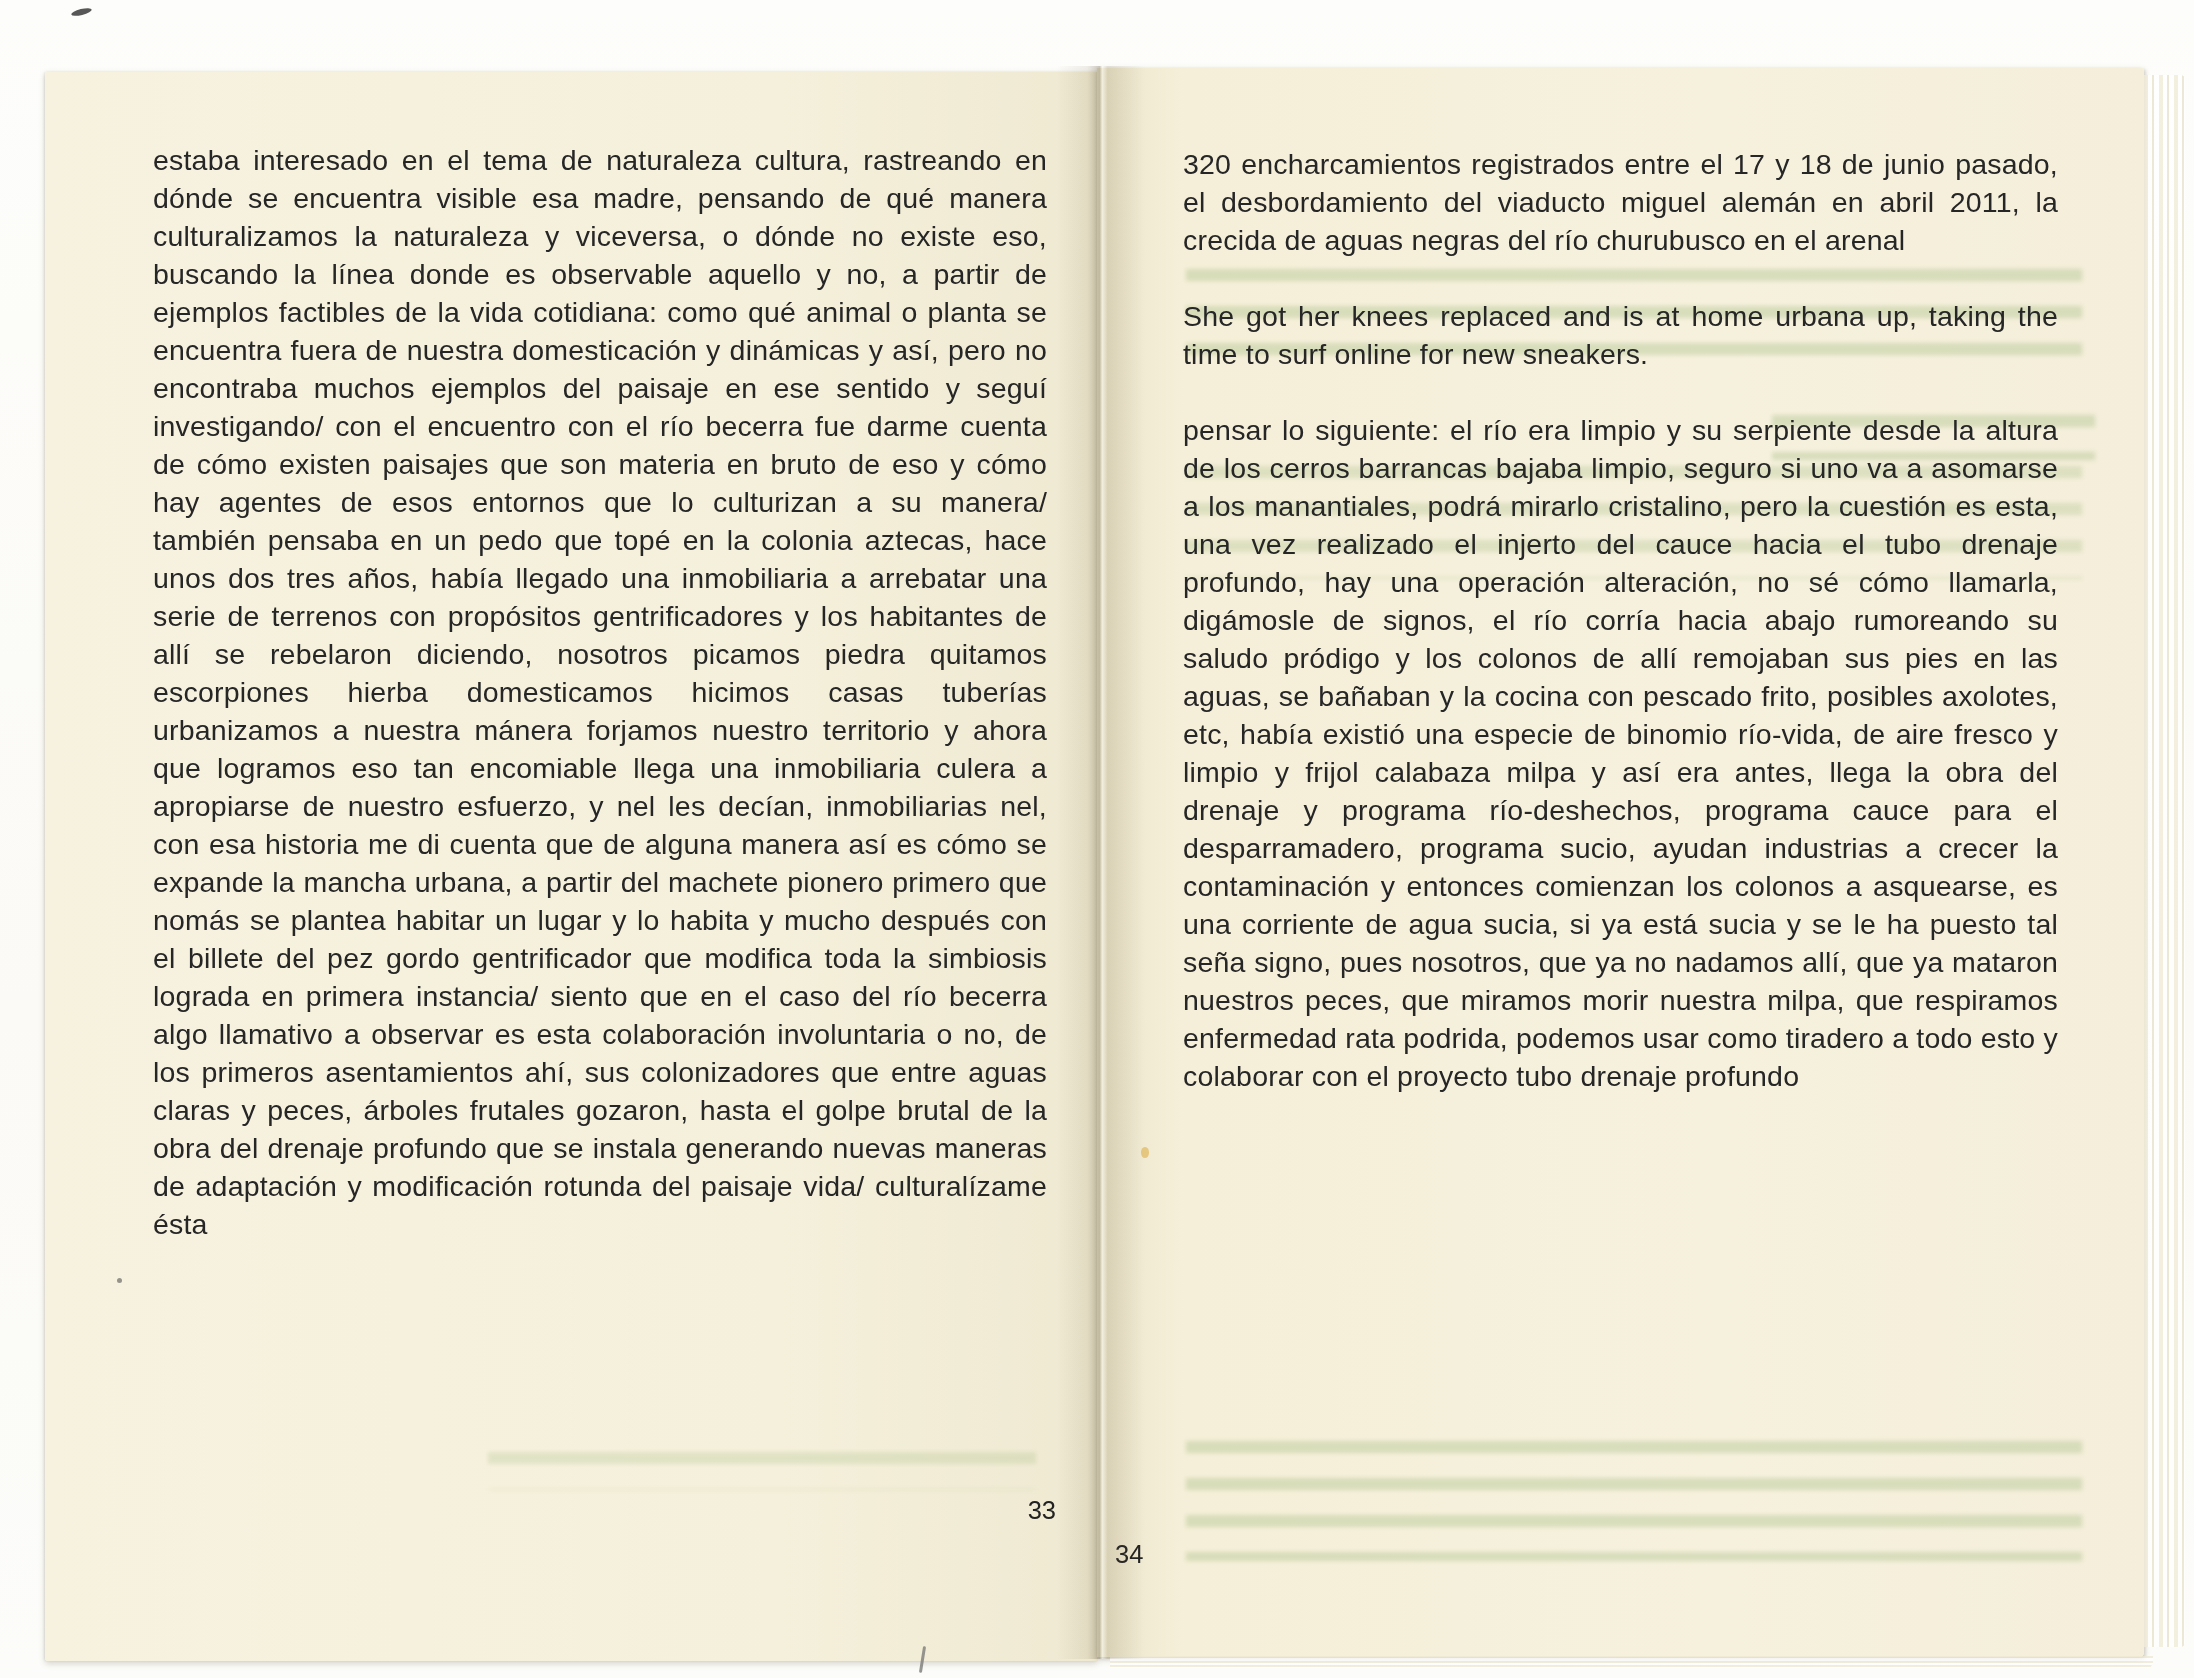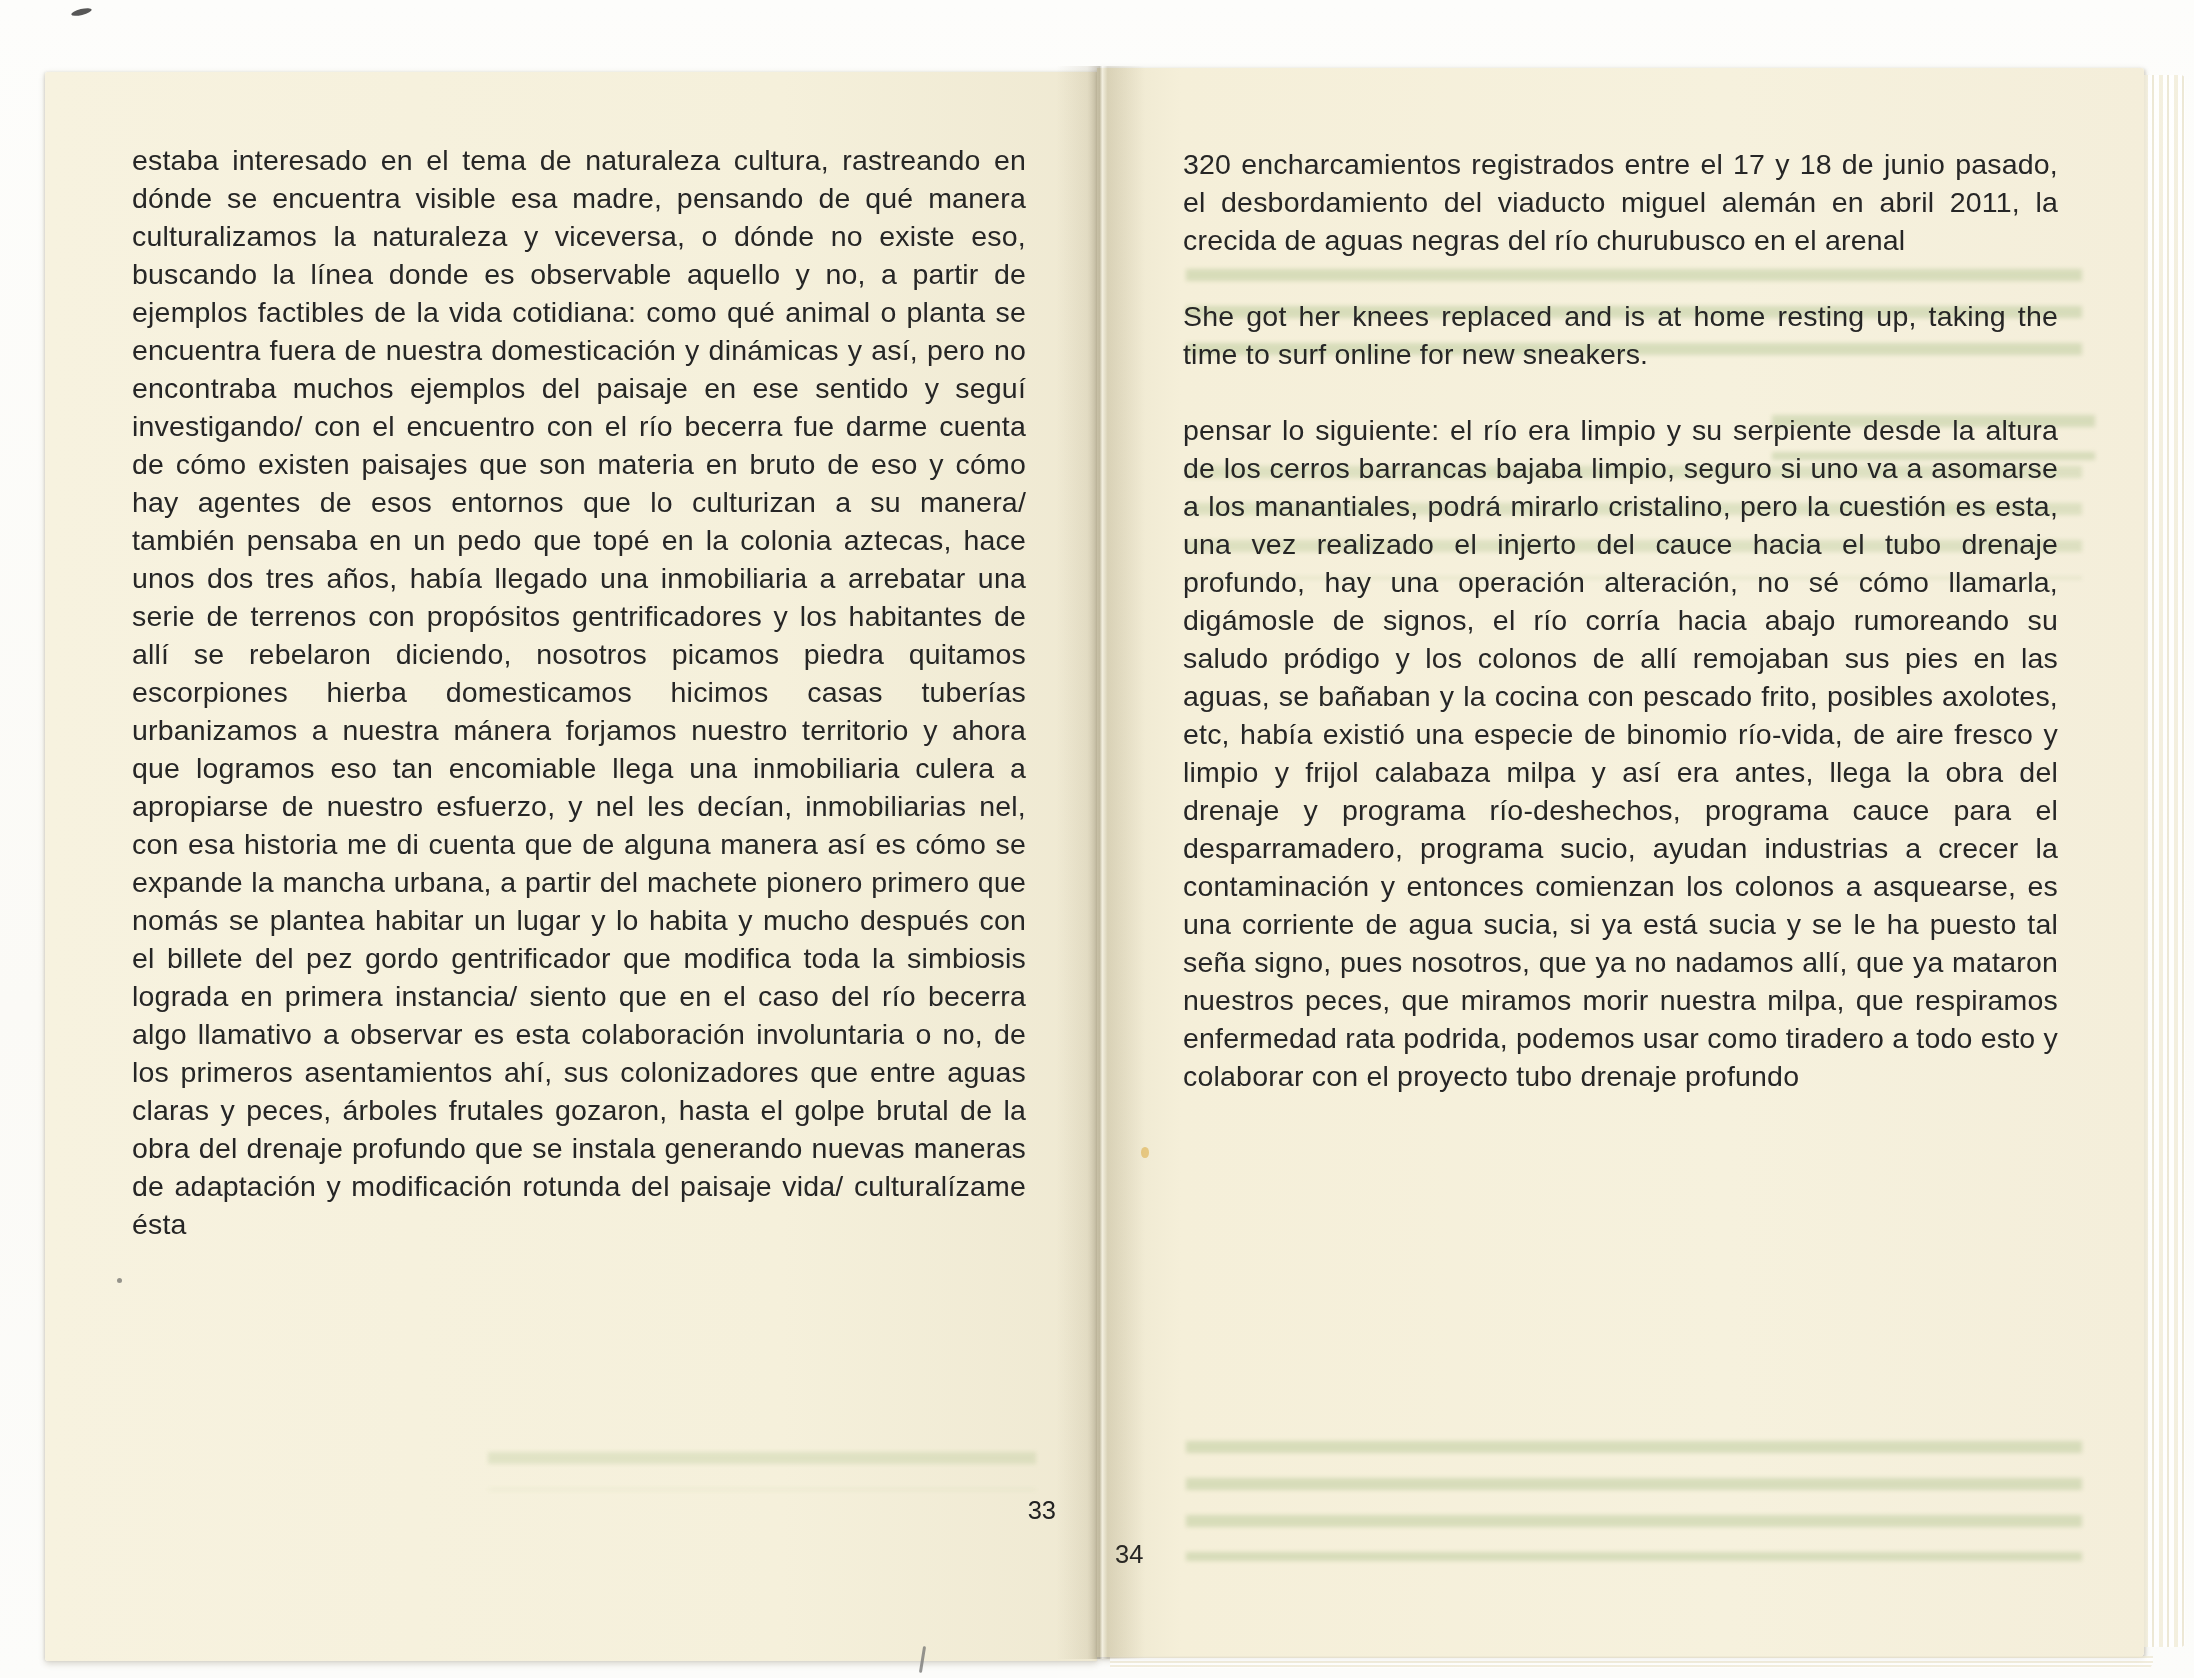--- a/index.html
+++ b/index.html
@@ -71,21 +71,21 @@
   .body-text {
     position: absolute;
     font-size: 28.5px;
     line-height: 38px;
     color: #262626;
     text-align: justify;
     letter-spacing: 0.2px;
     z-index: 5;
   }
   .left-text {
-    left: 87px; top: 69px;
+    left: 108px; top: 69px;
     width: 894px;
   }
   .right-text {
     left: 86px; top: 77px;
     width: 891px;
   }
   .right-text p {
     margin: 0 16px 38px 0;
   }
   .page-num {
@@ -163,21 +163,21 @@
 
   <div class="page page-right">
     <div class="ghost ghost-r1"></div>
     <div class="ghost ghost-r2"></div>
     <div class="ghost ghost-r3"></div>
     <div class="ghost ghost-r4"></div>
     <div class="yellow-speck"></div>
 
     <div class="body-text right-text">
       <p>320 encharcamientos registrados entre el 17 y 18 de junio pasado, el desbordamiento del viaducto miguel alemán en abril 2011, la crecida de aguas negras del río churubusco en el arenal</p>
-      <p>She got her knees replaced and is at home resting up, taking the time to surf online for new sneakers.</p>
+      <p>She got her knees replaced and is at home urbana up, taking the time to surf online for new sneakers.</p>
       <p>pensar lo siguiente: el río era limpio y su serpiente desde la altura de los cerros barrancas bajaba limpio, seguro si uno va a asomarse a los manantiales, podrá mirarlo cristalino, pero la cuestión es esta, una vez realizado el injerto del cauce hacia el tubo drenaje profundo, hay una operación alteración, no sé cómo llamarla, digámosle de signos, el río corría hacia abajo rumoreando su saludo pródigo y los colonos de allí remojaban sus pies en las aguas, se bañaban y la cocina con pescado frito, posibles axolotes, etc, había existió una especie de binomio río-vida, de aire fresco y limpio y frijol calabaza milpa y así era antes, llega la obra del drenaje y programa río-deshechos, programa cauce para el desparramadero, programa sucio, ayudan industrias a crecer la contaminación y entonces comienzan los colonos a asquearse, es una corriente de agua sucia, si ya está sucia y se le ha puesto tal seña signo, pues nosotros, que ya no nadamos allí, que ya mataron nuestros peces, que miramos morir nuestra milpa, que respiramos enfermedad rata podrida, podemos usar como tiradero a todo esto y colaborar con el proyecto tubo drenaje profundo</p>
     </div>
 
     <div class="page-num num-right">34</div>
   </div>
 
   <div class="gutter"></div>
   <div class="fore-edge"></div>
   <div class="bottom-stack"></div>
   <div class="pencil-mark"></div>

